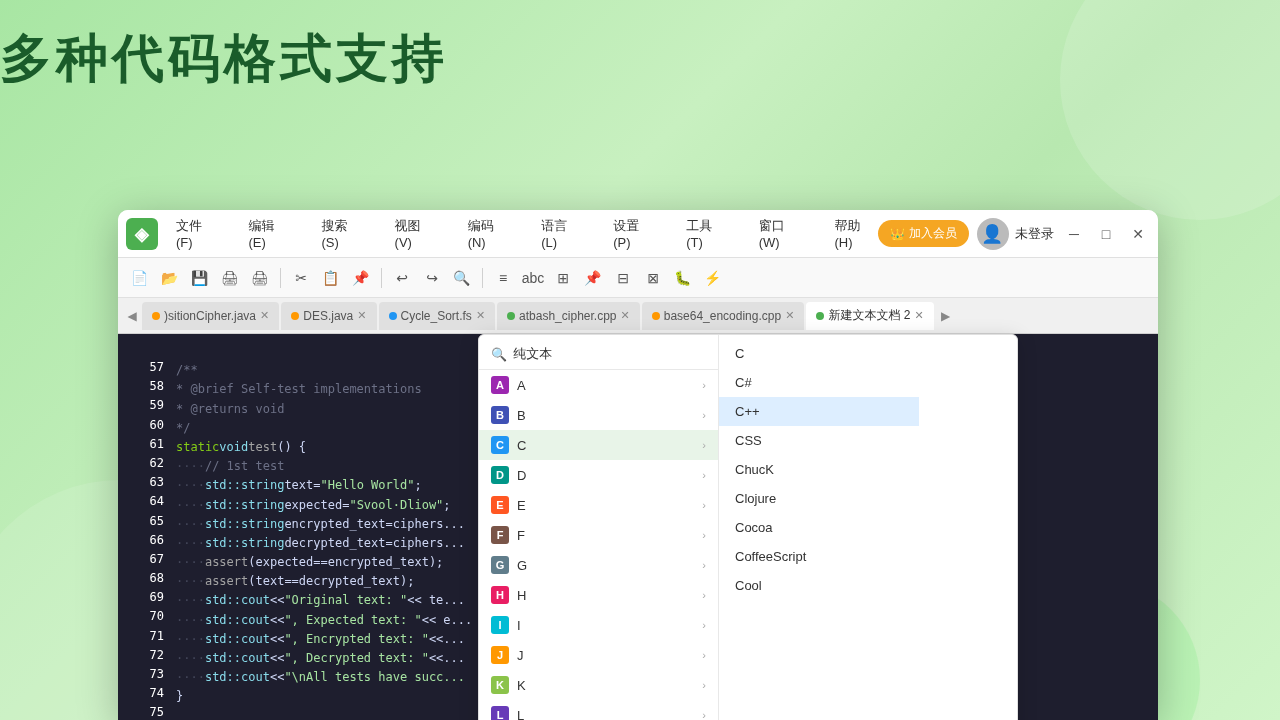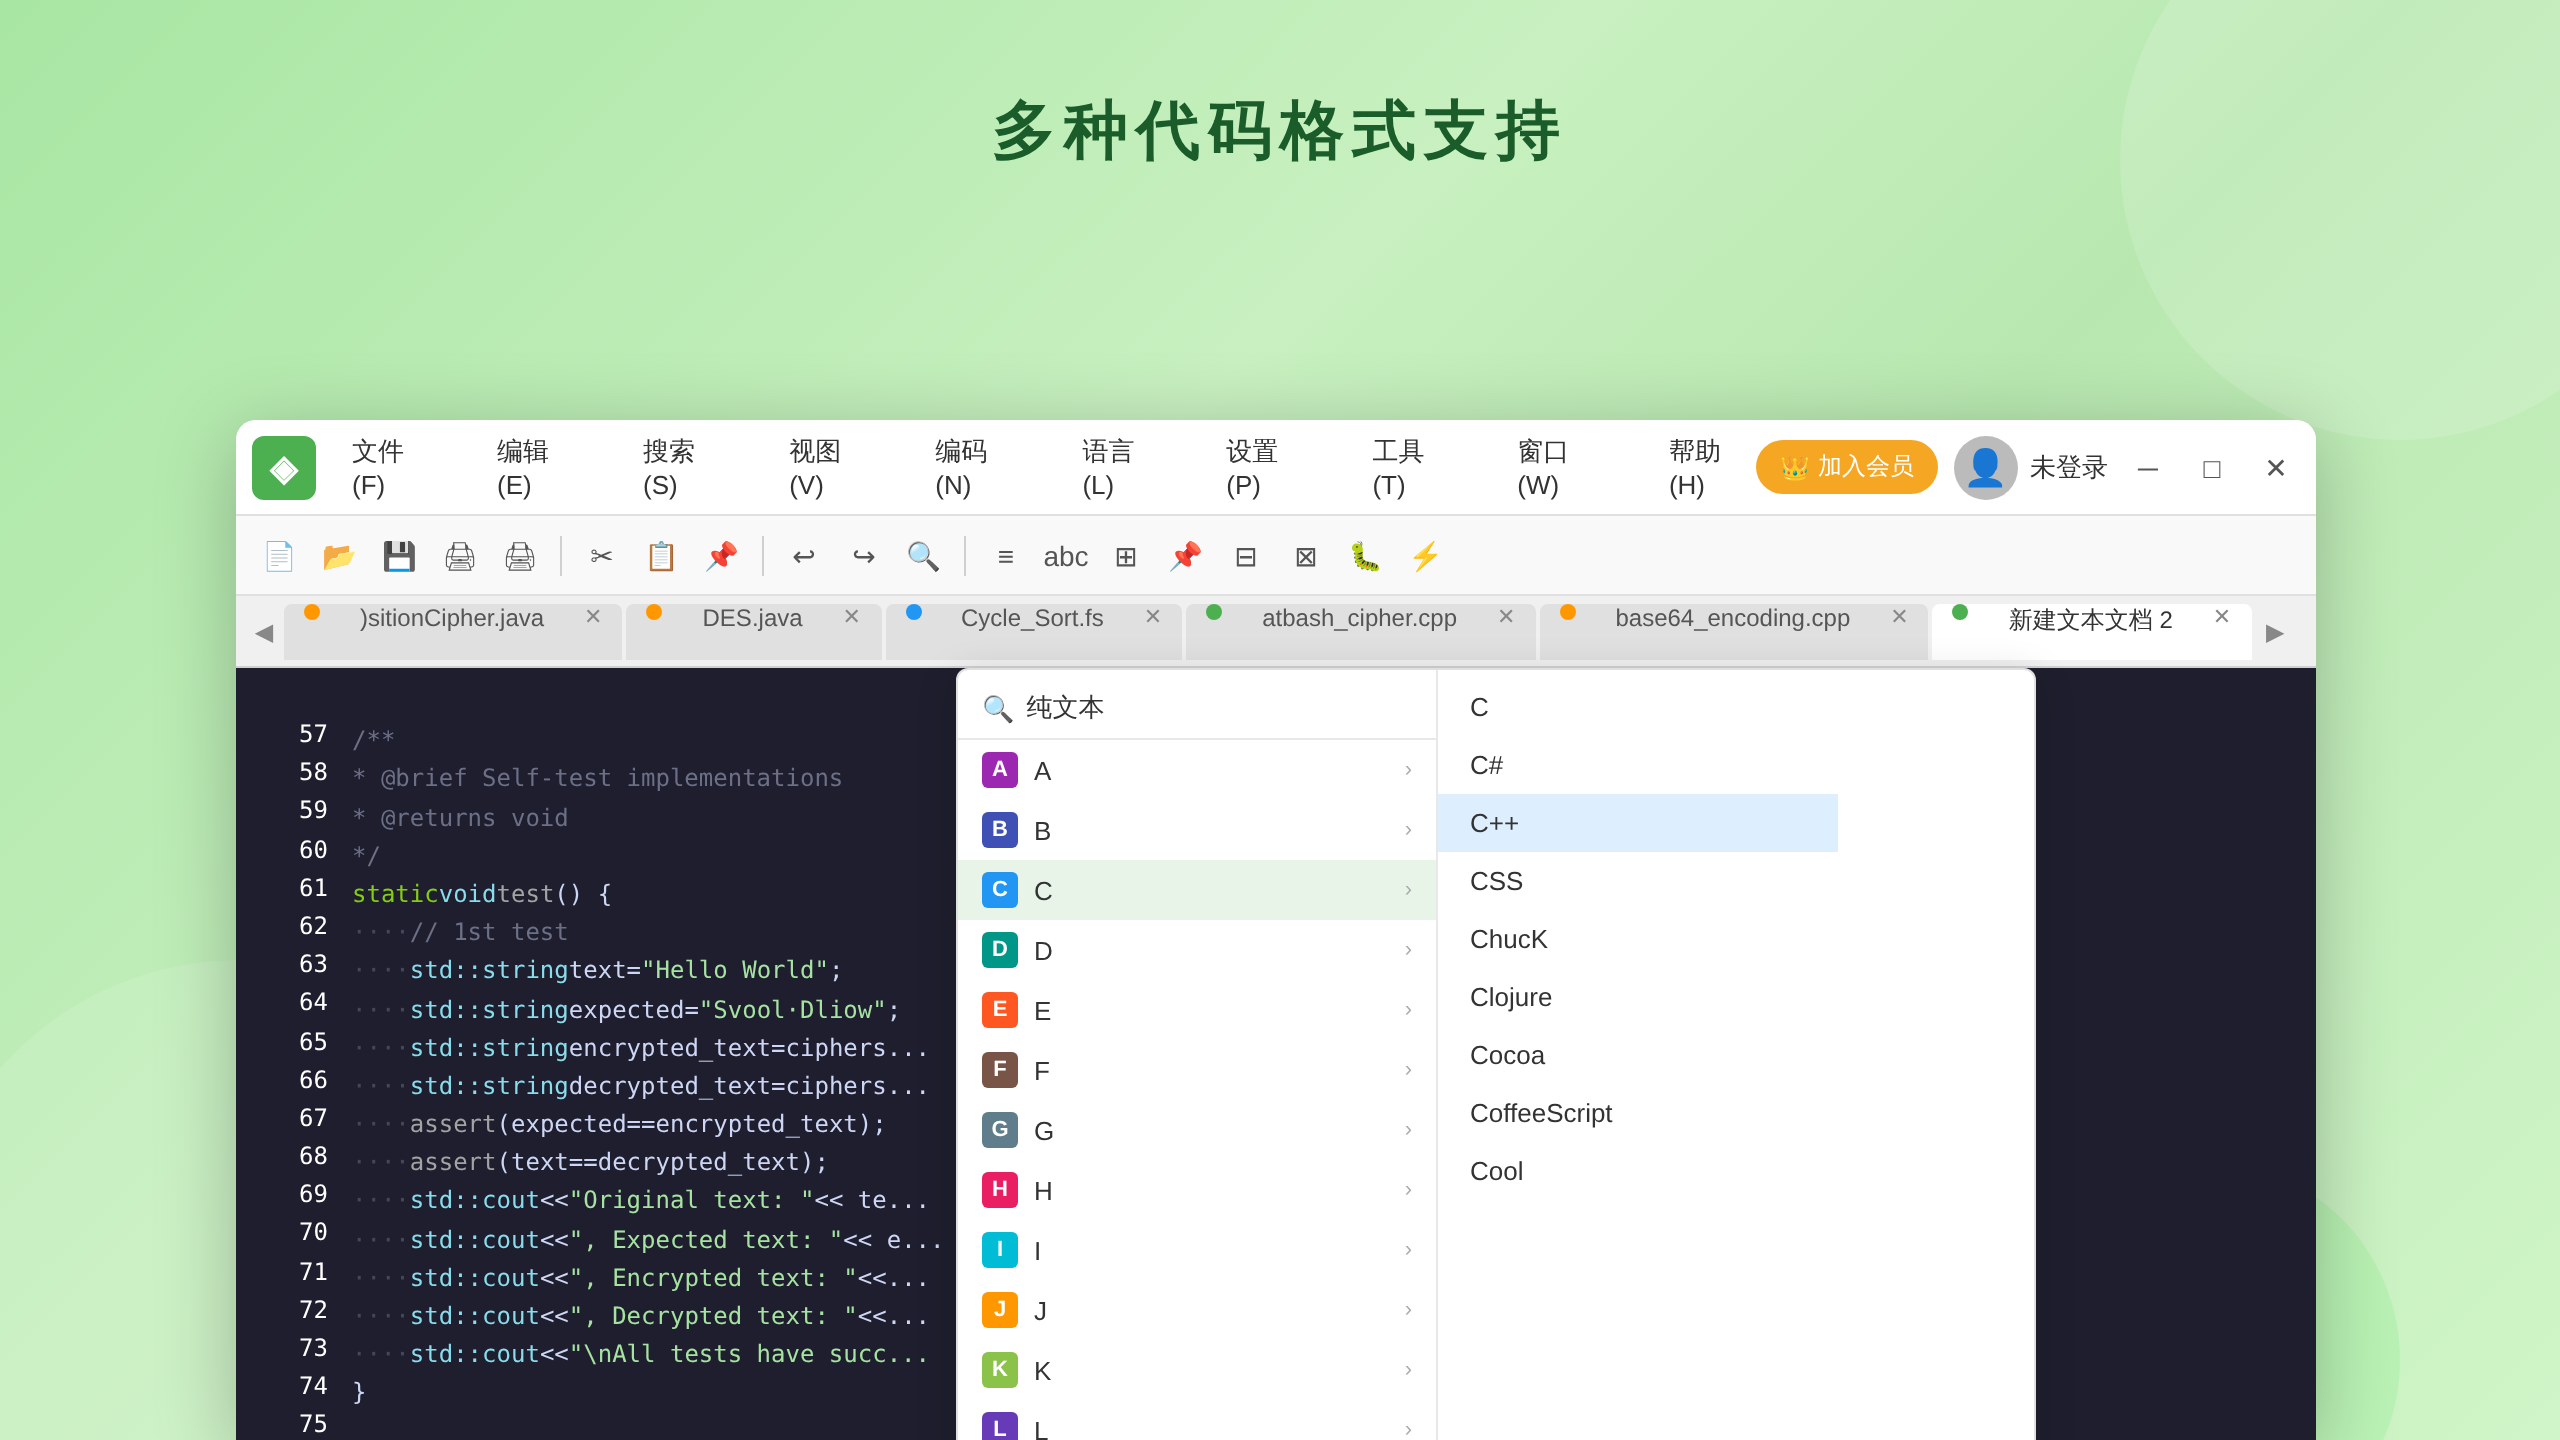--- a/index.html
+++ b/index.html
@@ -36,23 +36,23 @@
       bottom: -60px;
       right: 80px;
       width: 200px;
       height: 200px;
       border-radius: 50%;
       background: rgba(144,238,144,0.3);
     }
 
     
     .page-title {
-      text-align: center;
-      padding-top: 44px;
-      font-size: 32px;
+      text-align: left;
+      padding-top: 24px;
+      font-size: 52px;
       font-weight: 900;
       color: #1a5c2a;
       letter-spacing: 4px;
       position: relative;
       z-index: 10;
     }
 
     
     .app-window {
       position: absolute;
@@ -187,29 +187,29 @@
       display: flex;
       align-items: center;
       background: #f0f0f0;
       height: 36px;
       padding: 0 4px;
       border-bottom: 1px solid #d0d0d0;
       overflow: hidden;
     }
     .tab {
       display: flex;
-      align-items: flex-start;
+      align-items: center;
       padding: 0 10px;
       height: 28px;
       background: #e0e0e0;
       border-radius: 4px 4px 0 0;
       font-size: 12px;
       color: #555;
       cursor: pointer;
-      gap: 20px;
+      gap: 4px;
       margin-right: 2px;
       white-space: nowrap;
     }
     .tab.active {
       background: #ffffff;
       color: #333;
       font-weight: 500;
     }
     .tab-close {
       font-size: 11px;

